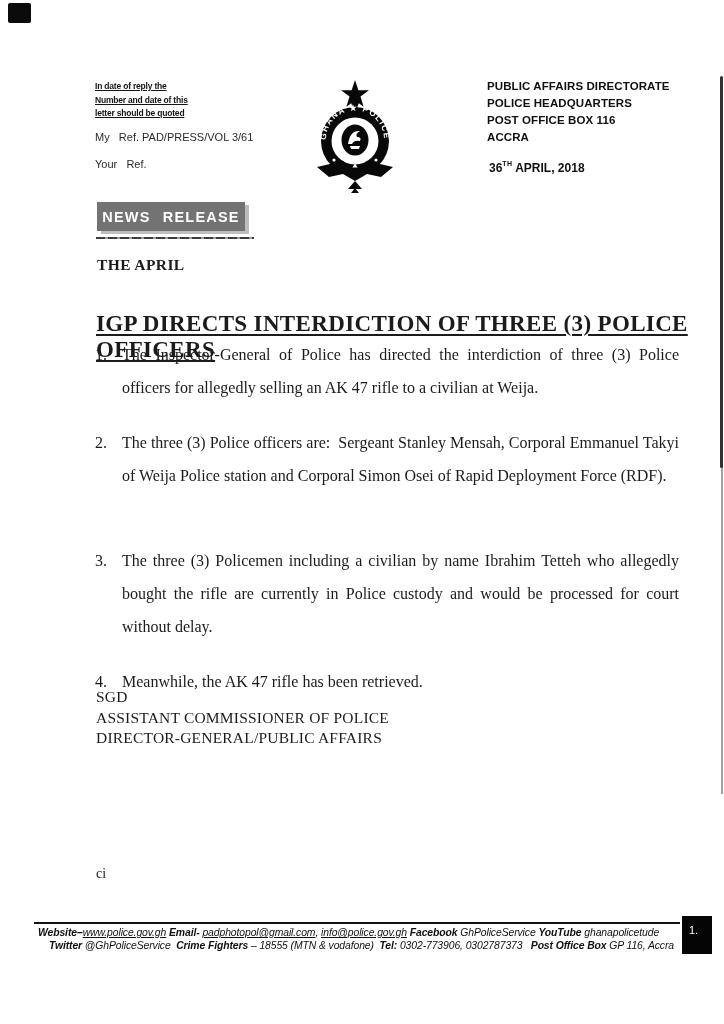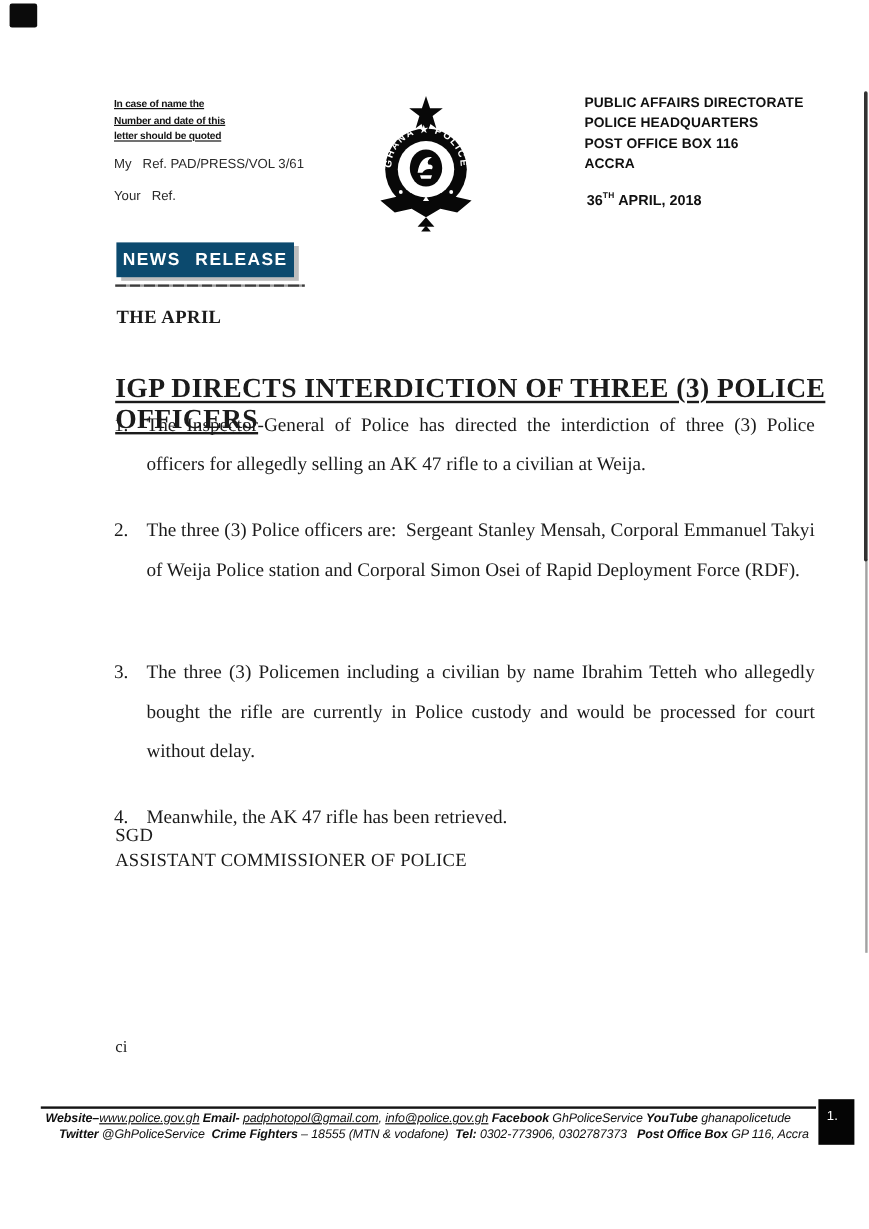--- a/index.html
+++ b/index.html
@@ -25,21 +25,21 @@
            font-size:11.5px;line-height:17px;color:#101010;letter-spacing:.1px;}
   .address span{display:block;}
   .date-line{left:489px;top:160px;font-family:"Liberation Sans",sans-serif;font-weight:700;
              font-size:12px;color:#101010;}
   .date-line sup{font-size:7px;vertical-align:6px;letter-spacing:.3px;}
 
   
   .crest{left:303px;top:80px;width:104px;height:114px;}
 
   
-  .banner{left:97px;top:202px;width:148px;height:29px;background:#0c4a6e;
+  .banner{left:97px;top:202px;width:148px;height:29px;background:#737373;
           box-shadow:4px 3px 0 #bdbdbd;display:flex;align-items:center;justify-content:center;}
   .banner span{color:#fff;font-family:"Liberation Sans",sans-serif;font-weight:700;
                font-size:14.5px;letter-spacing:1.2px;word-spacing:7px;}
   .banner-underline{left:96px;top:237px;width:158px;height:2px;
       background:repeating-linear-gradient(90deg,#3c3c3c 0 9px,#9a9a9a 9px 12px);}
 
   .addressee{left:97px;top:256px;font-size:15.5px;font-weight:700;letter-spacing:.4px;}
 
   .headline{left:96px;top:311px;font-size:23px;font-weight:700;letter-spacing:.35px;
             text-decoration:underline;text-decoration-thickness:1.7px;text-underline-offset:3px;}
@@ -66,21 +66,21 @@
                  position:absolute;left:7px;top:8px;}
 </style>
 </head>
 <body>
 
 <div class="abs corner-mark"></div>
 <div class="abs edge-line-top"></div>
 <div class="abs edge-line-bottom"></div>
 
 <div class="abs reply-note">
-  <span>In case of name the</span>
+  <span>In date of reply the</span>
   <span>Number and date of this</span>
   <span>letter should be quoted</span>
 </div>
 <div class="abs ref-line my-ref">My   Ref. PAD/PRESS/VOL 3/61</div>
 <div class="abs ref-line your-ref">Your   Ref.</div>
 
 <svg class="abs crest" viewBox="0 0 104 114" xmlns="http://www.w3.org/2000/svg">
 
   <polygon fill="#080808" points="52,0 55.4,10.2 66,10.3 57.5,16.6 60.6,26.8 52,20.6 43.4,26.8 46.5,16.6 38,10.3 48.6,10.2"></polygon>
   <polygon fill="#080808" points="47,20 57,20 54,28 50,28"></polygon>
@@ -124,20 +124,21 @@
 <div class="abs headline">IGP DIRECTS INTERDICTION OF THREE (3) POLICE OFFICERS</div>
 
 <div class="abs item item-1"><span class="num">1.</span><span>The Inspector-General of Police has directed the interdiction of three (3) Police officers for allegedly selling an AK 47 rifle to a civilian at Weija.</span></div>
 <div class="abs item item-2"><span class="num">2.</span><span>The three (3) Police officers are:&nbsp; Sergeant Stanley Mensah, Corporal Emmanuel Takyi of Weija Police station and Corporal Simon Osei of Rapid Deployment Force (RDF).</span></div>
 <div class="abs item item-3"><span class="num">3.</span><span>The three (3) Policemen including a civilian by name Ibrahim Tetteh who allegedly bought the rifle are currently in Police custody and would be processed for court without delay.</span></div>
 <div class="abs item item-4"><span class="num">4.</span><span>Meanwhile, the AK 47 rifle has been retrieved.</span></div>
 
 <div class="abs signature">
   <span>SGD</span>
   <span>ASSISTANT COMMISSIONER OF POLICE</span>
+  <span>DIRECTOR-GENERAL/PUBLIC AFFAIRS</span>
 </div>
 
 <div class="abs cc">ci</div>
 
 <div class="abs footer-rule"></div>
 <div class="abs footer-line footer-1"><span class="b">Website–</span><span class="u">www.police.gov.gh</span><span> </span><span class="b">Email-</span><span> </span><span class="u">padphotopol@gmail.com</span><span>, </span><span class="u">info@police.gov.gh</span><span> </span><span class="b">Facebook</span><span> GhPoliceService </span><span class="b">YouTube</span><span> ghanapolicetude</span></div>
 <div class="abs footer-line footer-2"><span class="b">Twitter</span><span> @GhPoliceService  </span><span class="b">Crime Fighters</span><span> – 18555 (MTN &amp; vodafone)  </span><span class="b">Tel:</span><span> 0302-773906, 0302787373   </span><span class="b">Post Office Box</span><span> GP 116, Accra</span></div>
 <div class="abs page-box">
   <span>1.</span>
 </div>

